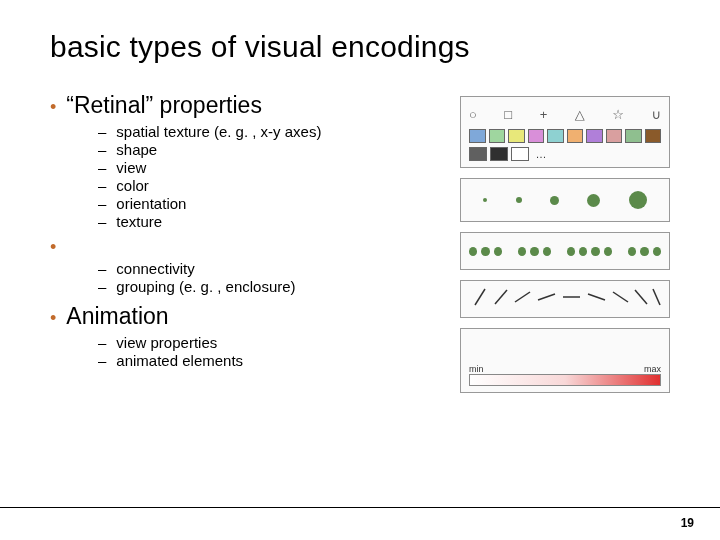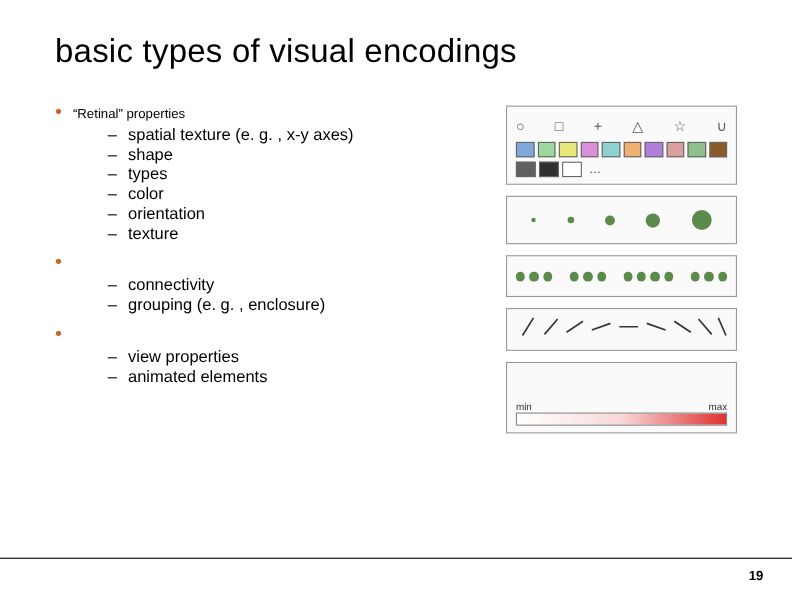--- a/index.html
+++ b/index.html
@@ -6,21 +6,21 @@
   html, body { width: 720px; height: 540px; font-family: Verdana, Geneva, sans-serif; background: #fff; color: #000; }
   .slide { position: relative; width: 720px; height: 540px; padding: 30px 50px 0 50px; }
   .title { font-size: 30px; font-weight: normal; margin-bottom: 28px; letter-spacing: 0.2px; }
   .content { display: flex; flex-direction: row; }
   .textcol { flex: 1 1 auto; }
   .figcol { width: 210px; padding-top: 4px; }
   ul.top { list-style: none; padding-left: 0; }
   ul.top > li { margin-bottom: 4px; }
   ul.top > li > .li-row { display: flex; align-items: baseline; }
   .top-bullet { color: #C26B2C; font-size: 18px; margin-right: 10px; line-height: 1; }
-  .top-label { font-size: 12px; color: #000; }
+  .top-label { font-size: 23px; color: #000; }
   ul.sub { list-style: none; padding-left: 48px; margin-top: 4px; margin-bottom: 8px; }
   ul.sub > li { display: flex; align-items: baseline; font-size: 15px; color: #000; margin-bottom: 1px; }
   .sub-dash { margin-right: 10px; color: #000; }
   .figcol .panel { border: 1px solid #999; background: #fafafa; margin-bottom: 10px; padding: 6px 8px; }
   .shape-row { display: flex; justify-content: space-between; align-items: center; height: 22px; }
   .shape-row span { font-size: 13px; color: #555; font-family: sans-serif; }
   .color-row { display: flex; gap: 3px; margin-top: 4px; }
   .swatch { width: 18px; height: 14px; border: 1px solid #666; }
   .size-row { display: flex; justify-content: space-around; align-items: center; height: 30px; }
   .dot { background: #5B8A4A; border-radius: 50%; }
@@ -52,21 +52,21 @@
             <li>
                 <span class="sub-dash">–</span>
                 <span>spatial texture (e. g. , x-y axes)</span>
               </li>
             <li>
                 <span class="sub-dash">–</span>
                 <span>shape</span>
               </li>
             <li>
                 <span class="sub-dash">–</span>
-                <span>types</span>
+                <span>view</span>
               </li>
             <li>
                 <span class="sub-dash">–</span>
                 <span>color</span>
               </li>
             <li>
                 <span class="sub-dash">–</span>
                 <span>orientation</span>
               </li>
             <li>
@@ -88,20 +88,21 @@
             <li>
                 <span class="sub-dash">–</span>
                 <span>grouping (e. g. , enclosure)</span>
               </li>
           </ul>
         </li>
 
         <li>
           <div class="li-row">
             <span class="top-bullet">•</span>
+            <span class="top-label">Animation</span>
           </div>
           <ul class="sub">
             <li>
                 <span class="sub-dash">–</span>
                 <span>view properties</span>
               </li>
             <li>
                 <span class="sub-dash">–</span>
                 <span>animated elements</span>
               </li>

